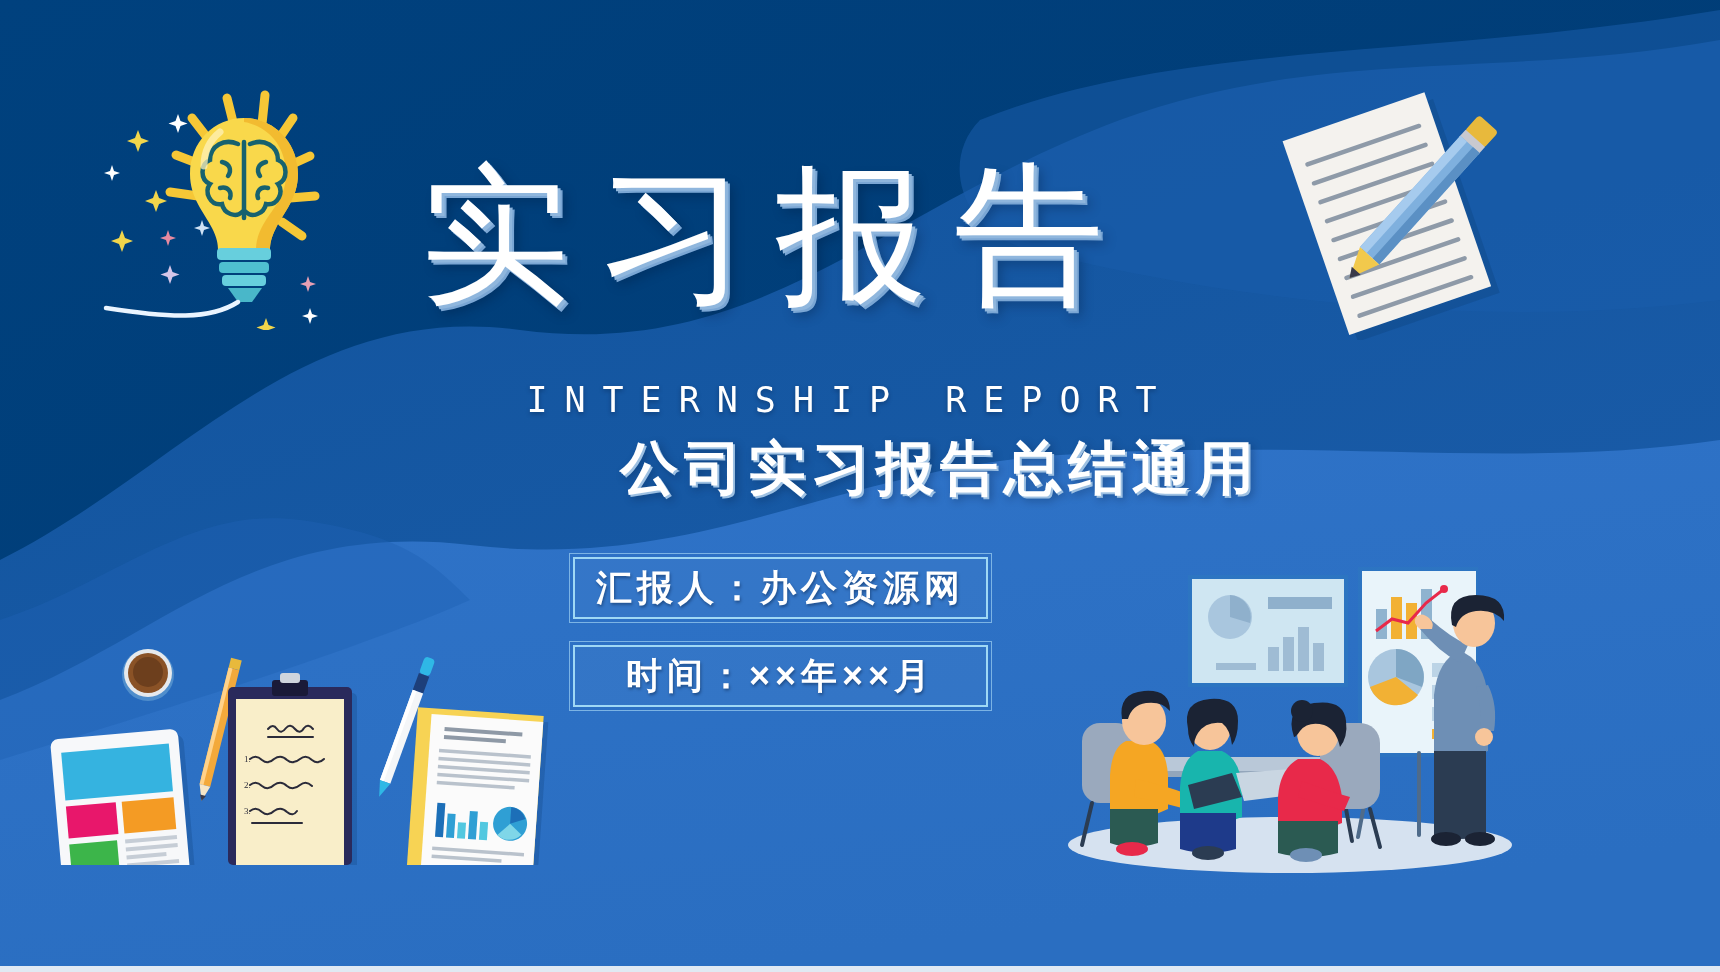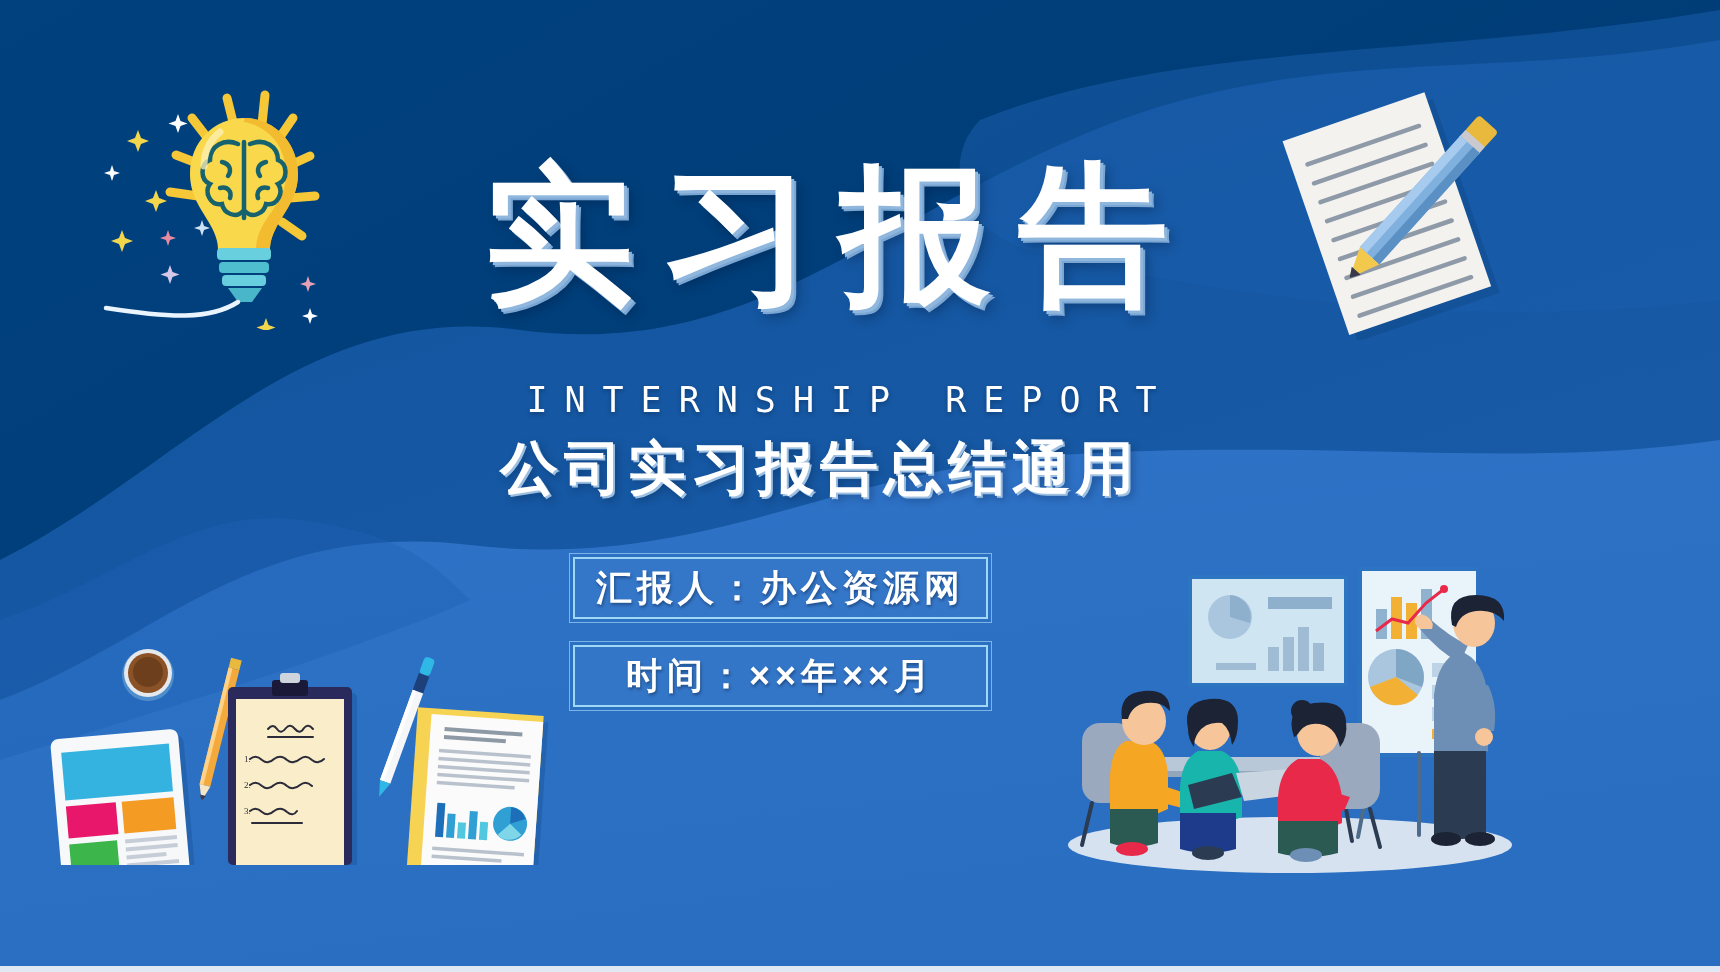--- a/index.html
+++ b/index.html
@@ -18,45 +18,45 @@
   .bg-svg{position:absolute;inset:0;width:1720px;height:972px;display:block;}
 
   
   .title-wrap{
     position:absolute;left:0;top:0;width:1720px;height:972px;
     pointer-events:none;
   }
   .main-title{
     position:absolute;left:420px;top:160px;width:840px;
     font-size:150px;line-height:1.0;
-    font-weight:bold;
+    font-weight:normal;
     color:#ffffff;
     letter-spacing:28px;
-    text-align:center;
+    text-align:left;
     white-space:nowrap;
     text-shadow:
        3px 3px 0 #8fb6dd,
        5px 5px 0 #7aa6d4,
        7px 8px 12px rgba(0,20,50,.35);
   }
   .sub-en{
     position:absolute;left:400px;top:372px;width:900px;
     text-align:center;
     font-size:35px;
     letter-spacing:17px;
     color:#ffffff;
     font-weight:300;
     white-space:nowrap;
     font-family:"DejaVu Sans Mono","Liberation Mono",monospace;
     text-shadow:0 2px 4px rgba(0,20,50,.35);
     margin-top:8px;
   }
   .sub-cn{
     position:absolute;left:380px;top:430px;width:880px;
-    text-align:center;
+    text-align:right;
     font-size:58px;
     font-weight:bold;
     letter-spacing:6px;
     color:#ffffff;
     white-space:nowrap;
     text-shadow:
        2px 2px 0 #9dc0e2,
        4px 4px 9px rgba(0,20,50,.35);
   }
 

